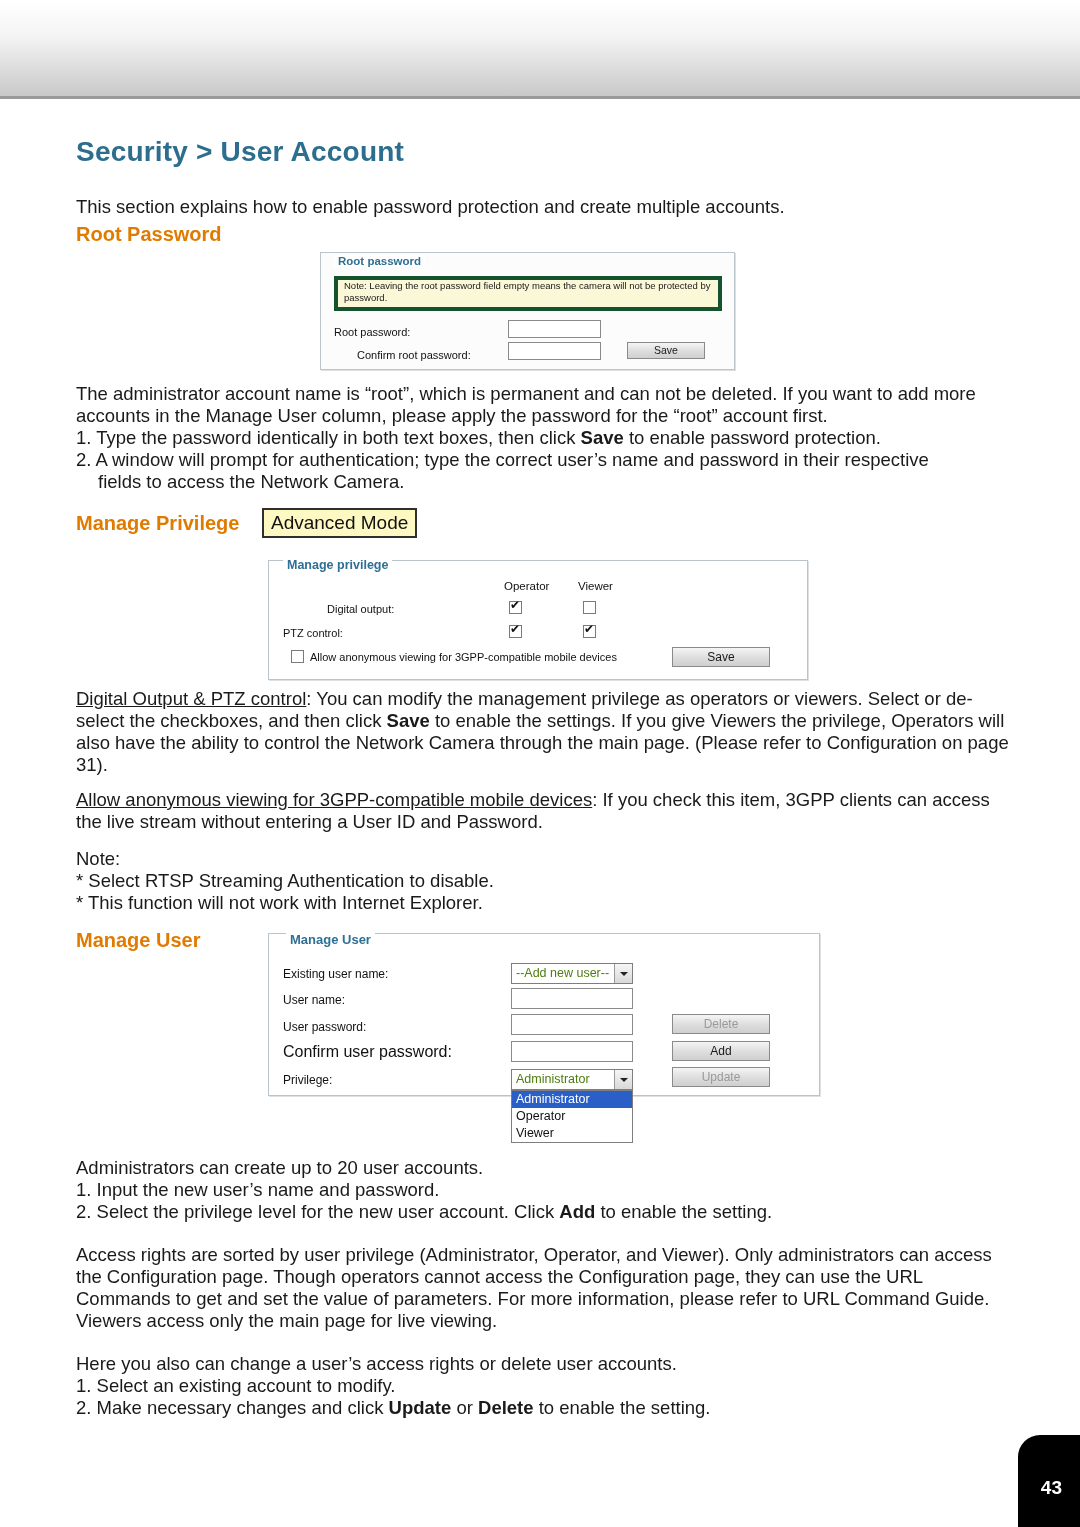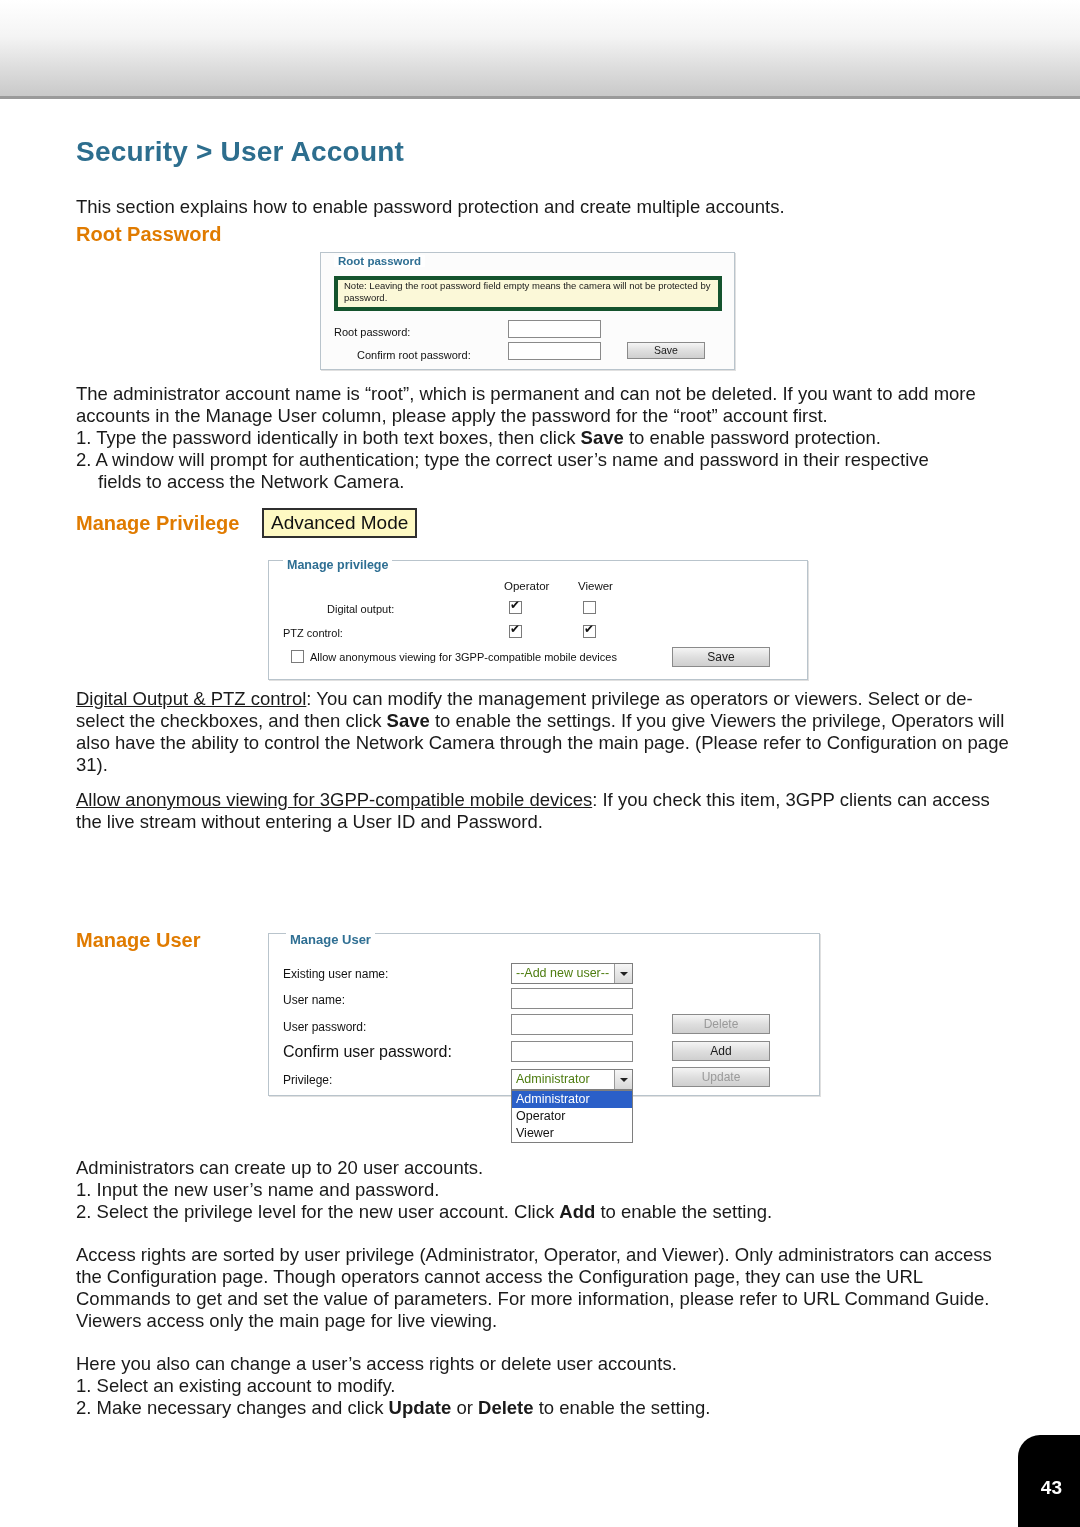--- a/index.html
+++ b/index.html
@@ -365,20 +365,25 @@
   <div class="checkbox checked" style="left:583px; top:625px;"></div>
 
   <div class="checkbox" style="left:291px; top:650px;"></div>
   <div class="inline-label" style="left:310px; top:651px;">Allow anonymous viewing for 3GPP-compatible mobile devices</div>
   <div class="btn" style="left:672px; top:647px; width:98px; height:20px; line-height:19px; font-size:12px;">Save</div>
 
   <div class="body-text" id="para-dio"><span class="underline">Digital Output &amp; PTZ control</span><span>: You can modify the management privilege as operators or viewers. Select or de-select the checkboxes, and then click </span><b>Save</b><span> to enable the settings. If you give Viewers the privilege, Operators will also have the ability to control the Network Camera through the main page. (Please refer to Configuration on page 31).</span></div>
 
   <div class="body-text" id="para-3gpp"><span class="underline">Allow anonymous viewing for 3GPP-compatible mobile devices</span><span>: If you check this item, 3GPP clients can access the live stream without entering a User ID and Password.</span></div>
 
+  <div class="body-text" id="para-note">
+    <span class="li">Note:</span>
+    <span class="li">* Select RTSP Streaming Authentication to disable.</span>
+    <span class="li">* This function will not work with Internet Explorer.</span>
+  </div>
 
   <div class="h2" id="manage-user-heading">Manage User</div>
 
   <div class="panel" id="manage-user-panel"></div>
   <div class="panel-legend" id="manage-user-legend">Manage User</div>
 
   <div class="field-label" style="left:283px; top:967px; font-size:12px;">Existing user name:</div>
   <div class="select" style="left:511px; top:963px; width:122px;">
     <span>--Add new user--</span>
     <span class="arrow"></span>

